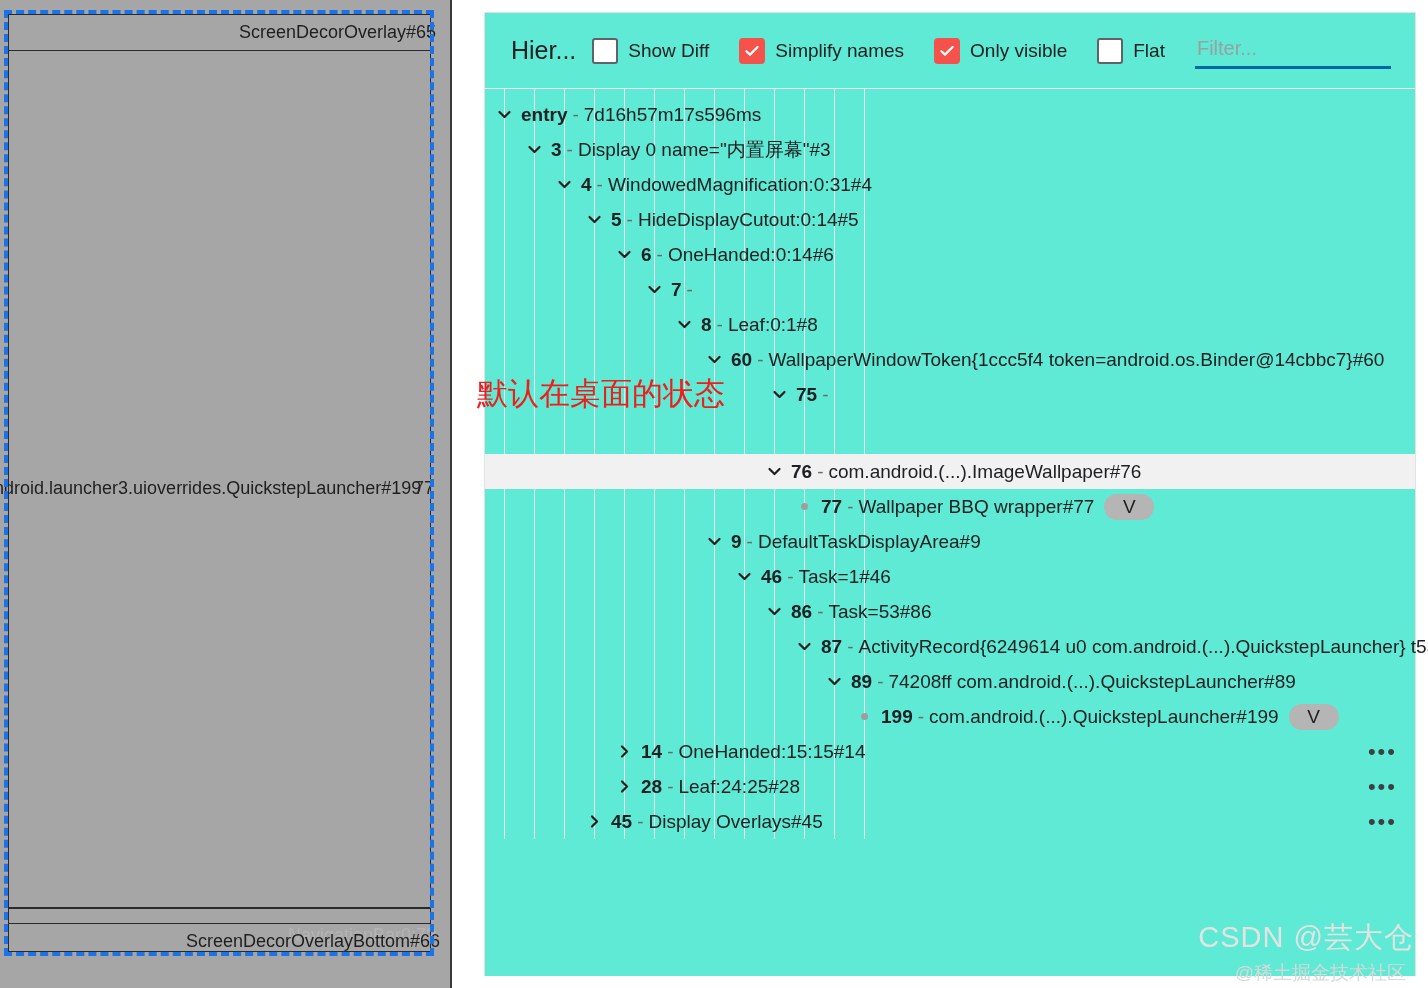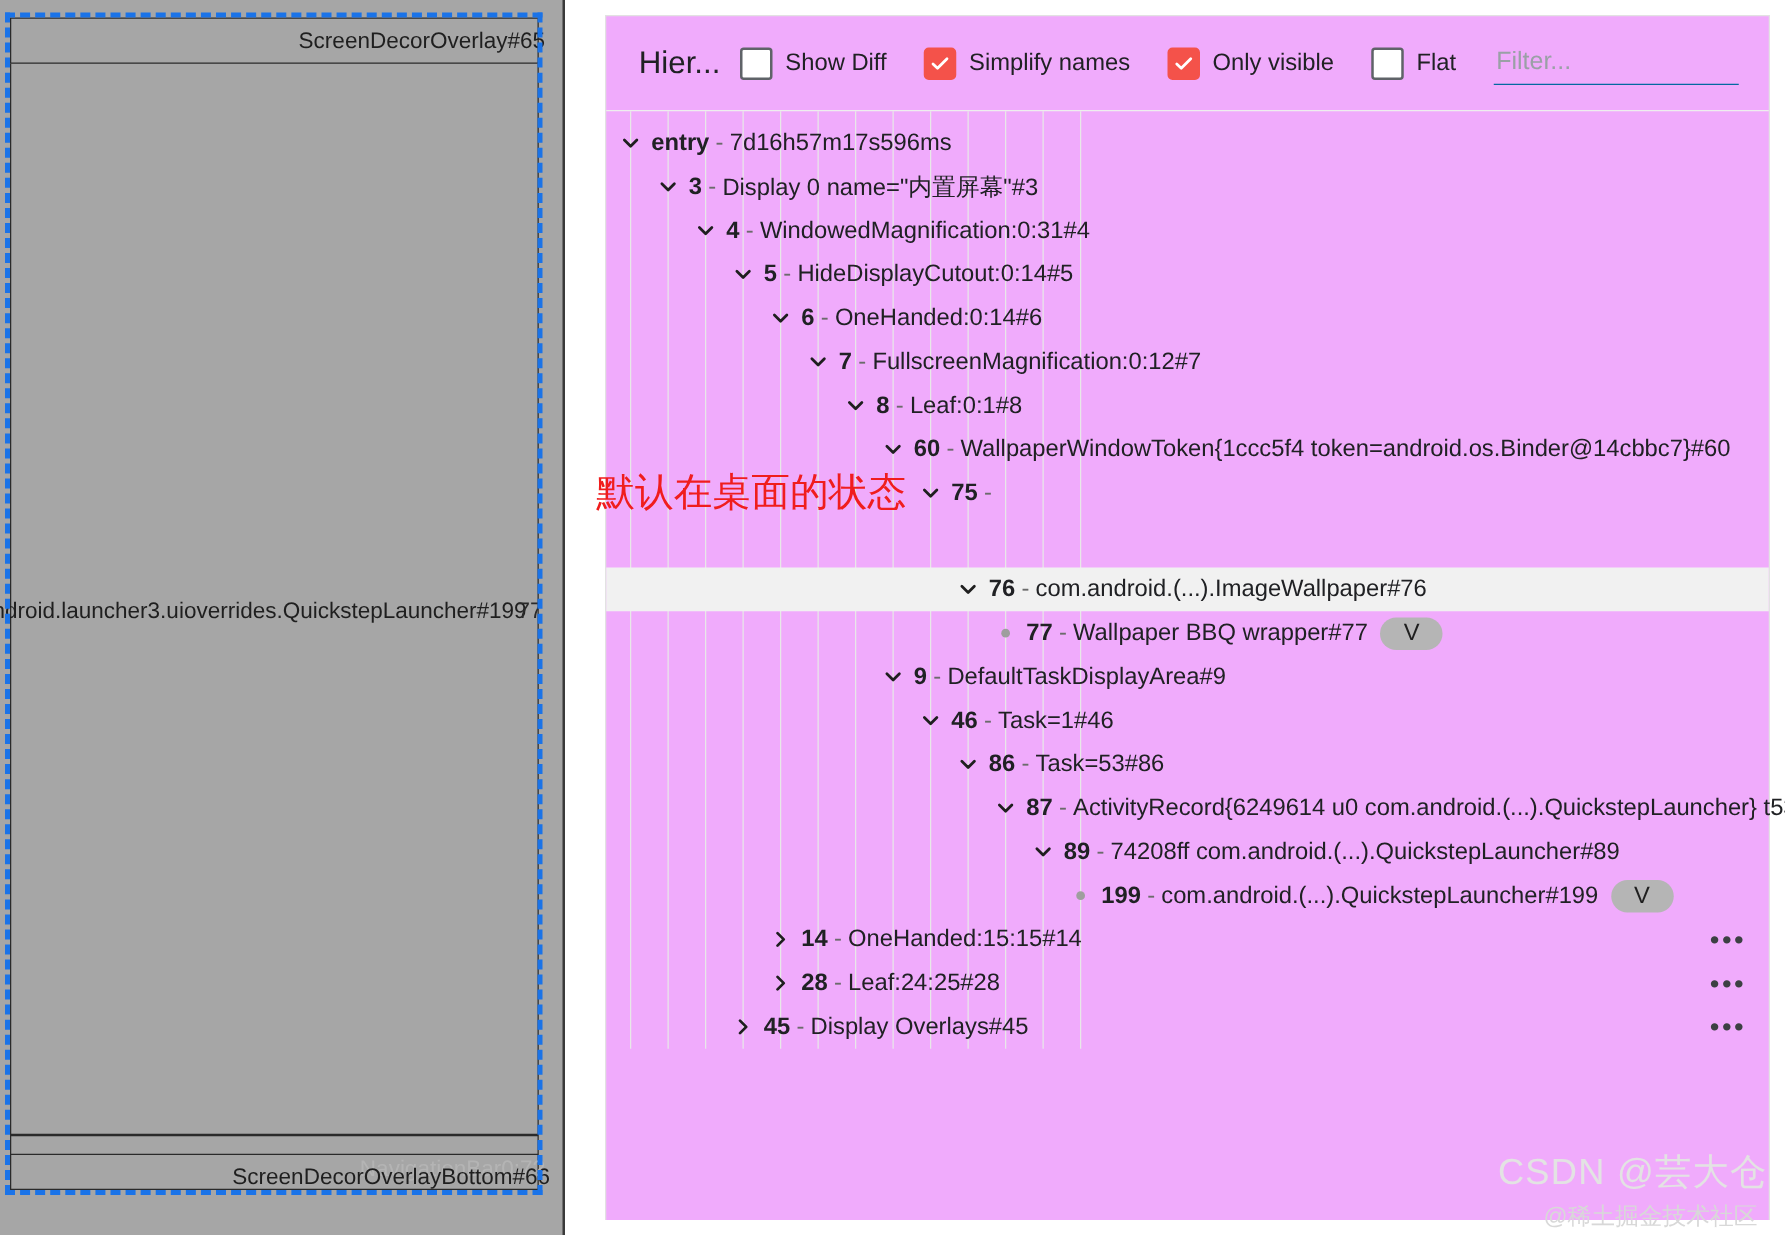--- a/index.html
+++ b/index.html
@@ -51,21 +51,21 @@
   #label-launcher-tail{ left:414px; top:478px; color:#2a2a2a;}
   #label-decor-bottom{ right:10px; top:931px; }
   #label-navbar-ghost{
     position:absolute; right:14px; top:925px;
     font-size:18px; color:#b4b4b4; white-space:nowrap;
   }
 
   
   #hierarchy-card{
     position:absolute;left:484px;top:12px;width:932px;height:964px;
-    background:#f0abfc;
+    background:#5eead4;
     border:1px solid #e2e2e2;
     border-bottom:none;
     box-sizing:border-box;
   }
   #hierarchy-toolbar{
     height:76px;
     display:flex;align-items:center;
     padding:0 0 0 26px;
     border-bottom:1px solid #eeeeee;
     box-sizing:border-box;
@@ -84,21 +84,21 @@
   }
   .checkbox.checked{
     background:#f4524a;border-color:#f4524a;border-radius:4px;
   }
   .checkbox .tick{display:none;}
   .checkbox.checked .tick{display:block;}
   .cb-label{font-size:19px;color:#202124;margin-right:26px;}
   #filter-input{
     flex:1;
     margin-right:24px;
-    border:none;border-bottom:1px solid #0369a1;
+    border:none;border-bottom:3px solid #0369a1;
     font-size:20px;color:#5f6368;
     padding:4px 2px 6px 2px;
     background:transparent;
     outline:none;
     font-family:"Liberation Sans","DejaVu Sans",sans-serif;
     min-width:40px;
   }
   #filter-input::placeholder{color:#9aa0a6;}
 
   
@@ -309,21 +309,20 @@
       </div>
       <div class="tree-row">
         <div class="row-inner" style="padding-left: 158px;">
           <span class="twisty">
             <svg width="17" height="17" viewBox="0 0 17 17">
               <path d="M3.5 6 L8.5 11 L13.5 6" fill="none" stroke="#1f1f1f" stroke-width="2.2" stroke-linecap="round" stroke-linejoin="round"></path>
             </svg>
           </span>
           <span class="node-id">7</span>
           <span class="node-dash">-</span>
-          <span class="node-name">FullscreenMagnification:0:12#7</span>
         </div>
       </div>
       <div class="tree-row">
         <div class="row-inner" style="padding-left: 188px;">
           <span class="twisty">
             <svg width="17" height="17" viewBox="0 0 17 17">
               <path d="M3.5 6 L8.5 11 L13.5 6" fill="none" stroke="#1f1f1f" stroke-width="2.2" stroke-linecap="round" stroke-linejoin="round"></path>
             </svg>
           </span>
           <span class="node-id">8</span>
@@ -337,21 +336,21 @@
             <svg width="17" height="17" viewBox="0 0 17 17">
               <path d="M3.5 6 L8.5 11 L13.5 6" fill="none" stroke="#1f1f1f" stroke-width="2.2" stroke-linecap="round" stroke-linejoin="round"></path>
             </svg>
           </span>
           <span class="node-id">60</span>
           <span class="node-dash">-</span>
           <span class="node-name">WallpaperWindowToken{1ccc5f4 token=android.os.Binder@14cbbc7}#60</span>
         </div>
       </div>
       <div class="tree-row">
-        <div class="row-inner" style="padding-left: 248px;">
+        <div class="row-inner" style="padding-left: 248px; margin-left: 35px;">
           <span class="twisty">
             <svg width="17" height="17" viewBox="0 0 17 17">
               <path d="M3.5 6 L8.5 11 L13.5 6" fill="none" stroke="#1f1f1f" stroke-width="2.2" stroke-linecap="round" stroke-linejoin="round"></path>
             </svg>
           </span>
           <span class="node-id">75</span>
           <span class="node-dash">-</span>
         </div>
       </div>
       <div class="tree-row selected">

